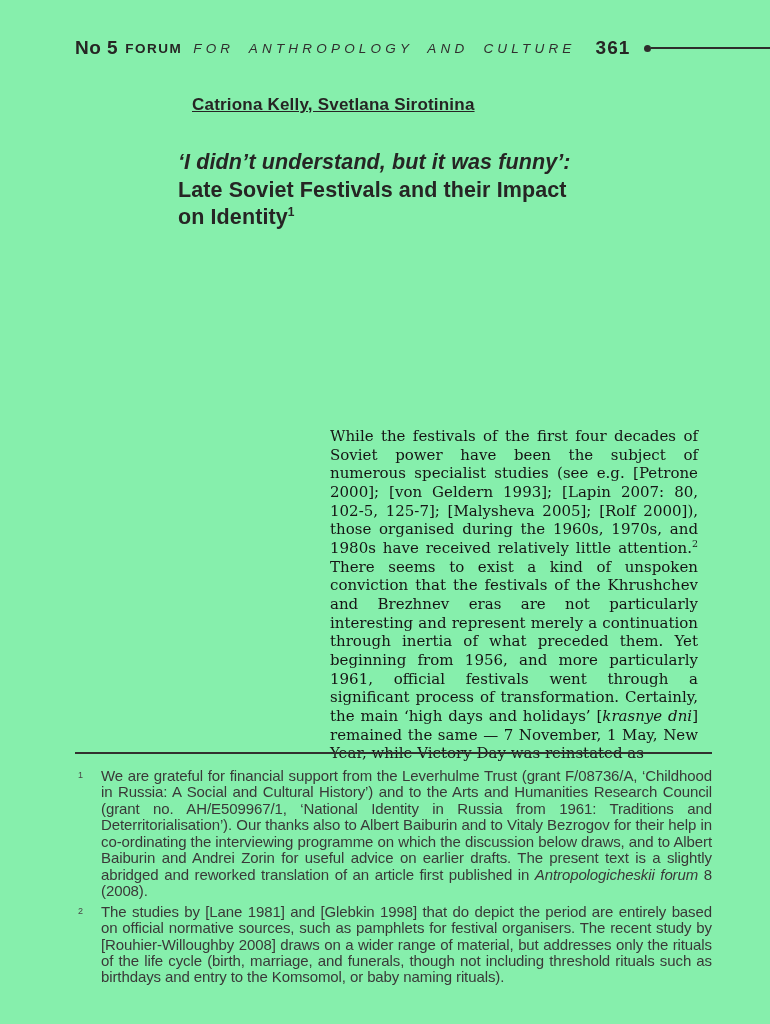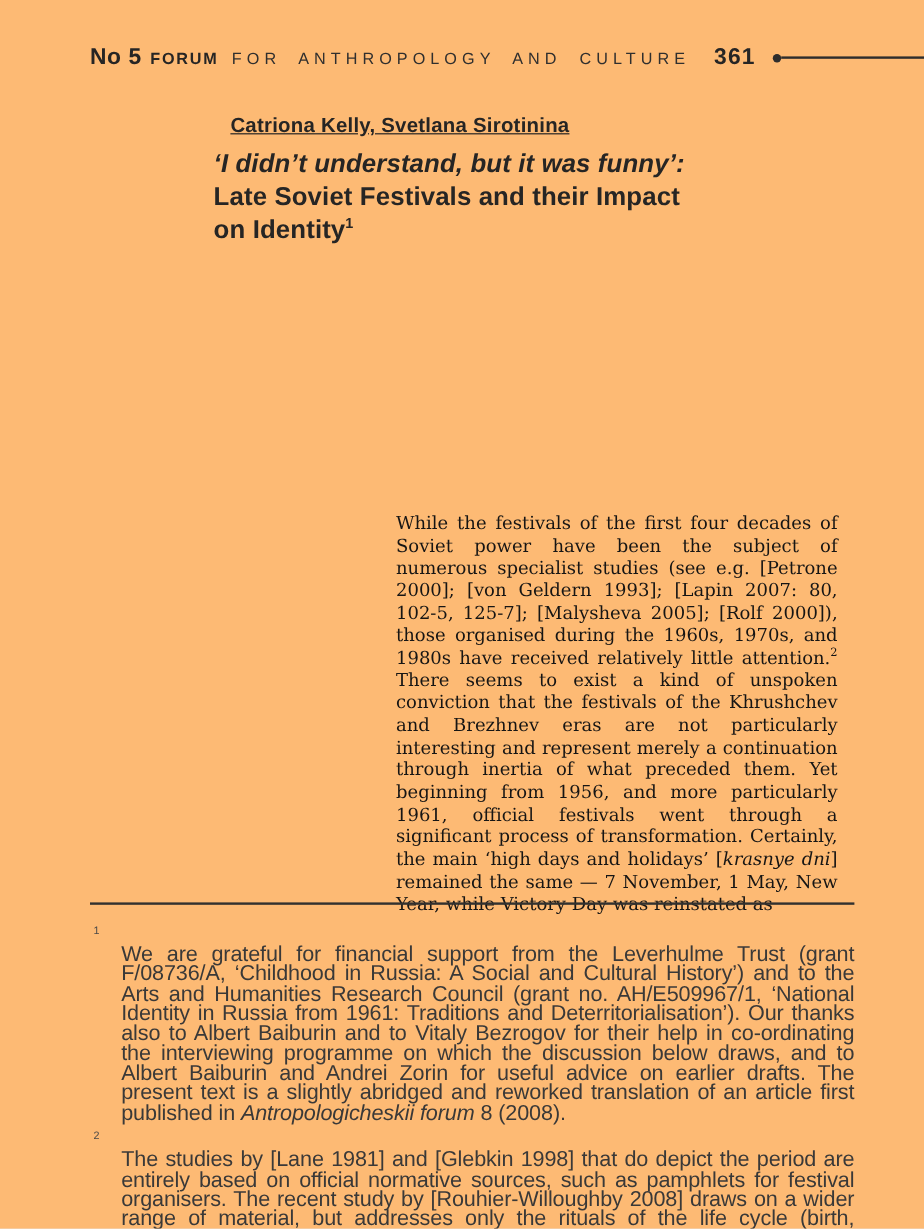--- a/index.html
+++ b/index.html
@@ -1,20 +1,20 @@
 <!DOCTYPE html>
 <html><head>
 <meta charset="utf-8">
 <style>
   html, body { margin: 0; padding: 0; background: #e8e8e8; }
   .page {
     position: relative;
     width: 770px;
     height: 1024px;
-    background: #fdba74;
+    background: #86efac;
     font-family: "Liberation Sans", sans-serif;
     overflow: hidden;
     margin: 0 auto;
   }
 
   
   .header {
     position: absolute;
     left: 75px;
     right: 0;
@@ -35,20 +35,21 @@
     letter-spacing: 1.5px;
     margin-left: 7px;
   }
   .journal-subtitle {
     font-size: 13.5px;
     font-weight: 500;
     letter-spacing: 4.2px;
     word-spacing: 7px;
     margin-left: 11px;
     color: #302f2e;
+    font-style: italic;
   }
   .page-number {
     font-size: 19px;
     font-weight: bold;
     letter-spacing: 1px;
     margin-left: 20px;
   }
   .bullet-dot {
     width: 7px;
     height: 7px;
@@ -78,21 +79,21 @@
     position: absolute;
     left: 178px;
     top: 123px;
     width: 480px;
     font-size: 21.5px;
     font-weight: bold;
     color: #262524;
     line-height: 27.5px;
     letter-spacing: 0.1px;
   }
-  .title-line-italic { font-style: italic; }
+  .title-line-italic { font-style: italic; margin-top: 26px; }
   .title sup { font-size: 12px; line-height: 0; }
 
   
   .body-paragraph {
     position: absolute;
     left: 330px;
     top: 427px;
     width: 368px;
     font-family: "DejaVu Serif", "Liberation Serif", serif;
     font-size: 15px;
@@ -126,25 +127,24 @@
   .footnote-marker {
     width: 23px;
     flex-shrink: 0;
     font-size: 9px;
     padding-top: 2px;
     padding-left: 3px;
     color: #4a4948;
   }
   .footnote-text {
     flex: 1;
-    font-size: 18px;
+    font-size: 15px;
     line-height: 16.45px;
     letter-spacing: -0.1px;
     text-align: justify;
-    margin-top: 19px;
   }
   .footnote-text .italic { font-style: italic; }
 </style>
 </head>
 <body>
 
 <div class="page">
 
   <div class="header">
     <span class="issue-label">No 5</span>

